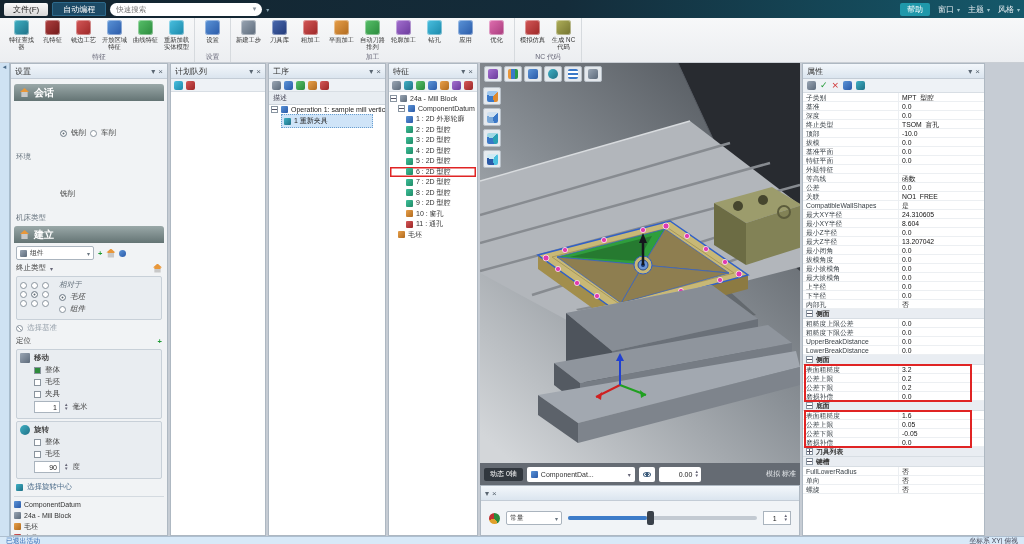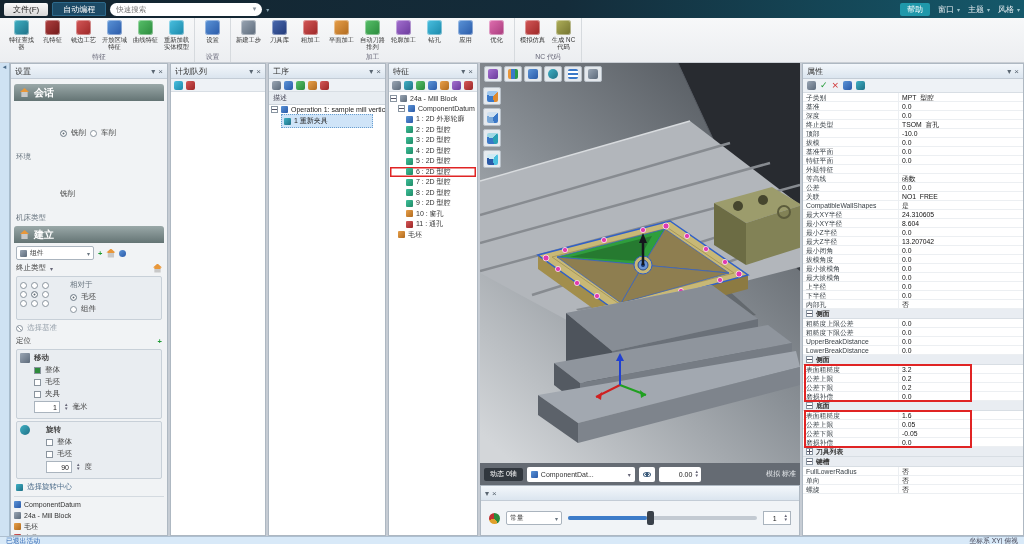--- a/index.html
+++ b/index.html
@@ -161,21 +161,21 @@
   .sim-body { flex:1; display:flex; align-items:center; gap:6px; padding:0 8px; background:#f1f4f7; }
   .gauge { width:11px; height:11px; border-radius:50%; background:conic-gradient(#2a8a3c 0 40%,#e0a02a 0 70%,#c03030 0 100%); }
   .track { flex:1; height:4px; background:#c3cad2; border-radius:2px; position:relative; }
   .fill { width:42%; height:100%; background:#3d7cc9; border-radius:2px; }
   .knob { position:absolute; left:42%; top:-5px; width:7px; height:14px; background:#3a414a; border-radius:2px; }
   .stepbox { background:#fff; border:1px solid #aab4be; height:14px; width:28px; display:flex;
     align-items:center; font-size:7px; padding:0 2px; }
   .stepbox .val { flex:1; text-align:center; }
 
   
-  #p-props { left:802px; width:222px; }
+  #p-props { left:802px; width:183px; }
   .prop-tb { height:14px; background:#eef2f6; border-bottom:1px solid #d8dee4; display:flex;
     align-items:center; gap:4px; padding:0 4px; flex:0 0 auto; }
   .glyph { font-size:9px; line-height:1; cursor:pointer; font-family:"DejaVu Sans",sans-serif; }
   .prop-table { flex:1; overflow:hidden; background:#fff; font-size:6.8px; }
   .p-row { display:flex; height:9px; line-height:9px; border-bottom:1px solid #eceff2; }
   .p-lbl { width:96px; padding:0 3px; color:#3a4248; border-right:1px solid #eceff2;
     white-space:nowrap; overflow:hidden; flex:0 0 auto; }
   .p-val { flex:1; padding:0 3px; color:#111; white-space:nowrap; overflow:hidden; }
   .p-sec { display:flex; align-items:center; gap:3px; height:10px; background:#e9edf2;
     border-bottom:1px solid #d8dee4; font-weight:bold; color:#333; padding:0 3px; }
@@ -369,21 +369,21 @@
           <span style="color:#1f9a34;font-weight:bold;">+</span>
           <span class="house"></span>
           <span class="t-ico i-blue ico" style="border-radius:50%;"></span>
         </div>
         <div class="f-row">
           <span>终止类型</span>
           <span class="car" style="color:#667;font-size:6px;">▾</span>
           <span class="house" style="margin-left:auto;"></span>
         </div>
         <div class="subbox">
-          <div style="display:flex;gap:21px;">
+          <div style="display:flex;gap:10px;font-style:italic;">
             <div>
               <div class="f-row" style="margin:2px 0;">
                   <span class="radio"></span>
                   <span class="radio"></span>
                   <span class="radio"></span>
                 </div>
               <div class="f-row" style="margin:2px 0;">
                   <span class="radio"></span>
                   <span class="radio on"></span>
                   <span class="radio"></span>
@@ -435,21 +435,21 @@
             <div class="f-row" style="margin:2px 0;">
               <span class="numin">1</span>
               <span class="spin">
                   <span>▲</span>
                   <span>▼</span>
                 </span>
               <span>毫米</span>
             </div>
           </div>
         </div>
-        <div class="subbox" style="display:flex;gap:16px;">
+        <div class="subbox" style="display:flex;gap:4px;">
           <span class="t-ico i-teal ico" style="width:10px;height:10px;border-radius:50%;"></span>
           <div style="flex:1;">
             <div style="font-weight:bold;">旋转</div>
             <div class="f-row" style="margin:2px 0;">
                 <span class="chk"></span>
                 <span>整体</span>
               </div>
             <div class="f-row" style="margin:2px 0;">
                 <span class="chk"></span>
                 <span>毛坯</span>

